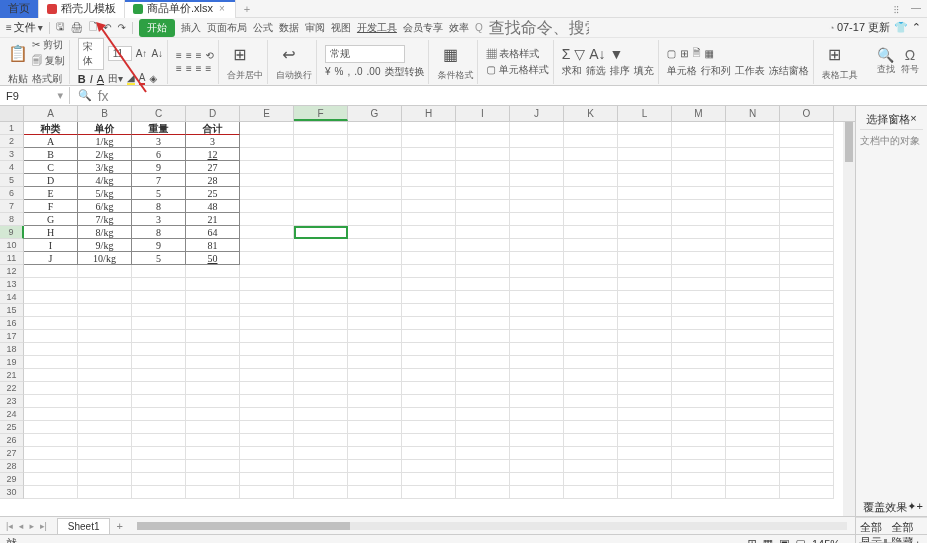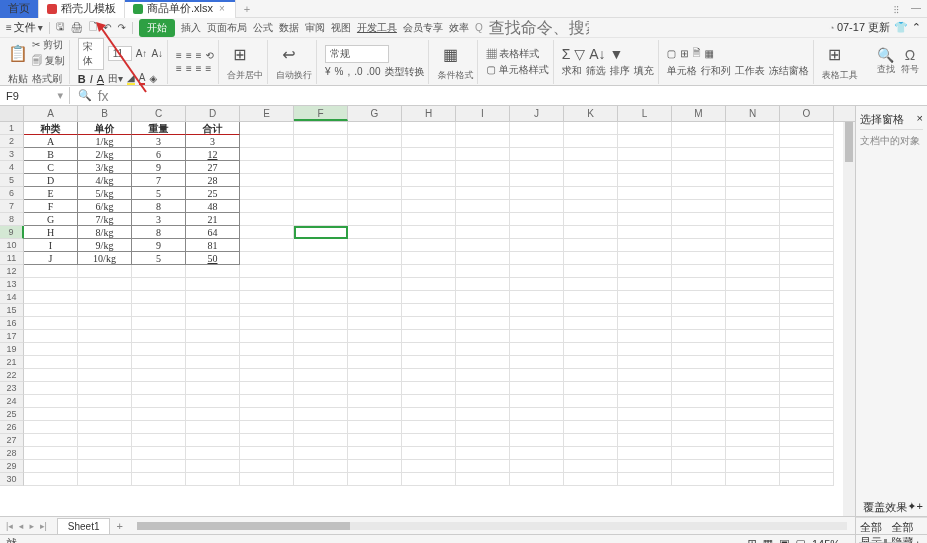--- a/index.html
+++ b/index.html
@@ -43,21 +43,21 @@
 .rows{display:flex;flex-direction:column}
 .row{display:flex;height:13px}
 .rh{width:24px;text-align:center;font-size:9px;color:#666;background:#f0f0f0;border-right:1px solid #ccc;border-bottom:1px solid #ddd;line-height:13px}
 .rh.sel{background:#d4e8d4;border-right:2px solid #2ea043}
 .cell{width:54px;border-right:1px solid #e0e0e0;border-bottom:1px solid #e0e0e0;font-size:10px;text-align:center;line-height:13px;font-family:"SimSun",serif}
 .cell.hdr{font-weight:bold;border-right:1px solid #888;border-bottom:1px solid #b91c1c}
 .cell.dat{border-right:1px solid #888;border-bottom:1px solid #888}
 .cell.underline{text-decoration:underline}
 .cell.sel{border:2px solid #2ea043;line-height:11px}
 .sidepanel{width:72px;background:#f5f5f5;border-left:1px solid #ccc;padding:4px}
-.sp-title{font-size:10px;color:#666;display:flex;justify-content:space-between;padding:2px 0;border-bottom:1px solid #ddd}
+.sp-title{font-size:10px;color:#666;display:flex;justify-content:center;padding:2px 0;border-bottom:1px solid #ddd}
 .sp-sub{font-size:10px;color:#888;padding:4px 0}
 .sheetbar{height:18px;background:#f5f5f5;border-top:1px solid #ccc;display:flex;align-items:center}
 .sheetnav{display:flex;gap:2px;padding:0 4px}
 .sheetnav span{font-size:9px;color:#999;padding:0 2px}
 .sheet-tab{background:#fff;border:1px solid #ccc;border-bottom:none;padding:2px 10px;font-size:10px;margin-left:4px}
 .sheet-plus{padding:0 6px;font-size:11px;color:#888}
 .hscroll{flex:1;margin:0 8px;height:8px;background:#e8e8e8;position:relative}
 .hscroll .thumb{position:absolute;left:0;top:0;height:8px;width:30%;background:#c0c0c0}
 .footer-right{display:flex;flex-direction:column;width:72px;border-left:1px solid #ccc}
 .fr-row{display:flex;justify-content:flex-end;padding:2px 4px;font-size:9px;color:#666;border-bottom:1px solid #ddd}
@@ -170,21 +170,21 @@
   <div class="rgrp">
     <div class="rbig">⊞</div>
     <div class="rlbl">合并居中</div>
   </div>
   <div class="rgrp">
     <div class="rbig">↩</div>
     <div class="rlbl">自动换行</div>
   </div>
   <div class="rgrp">
     <div class="rrow">
-        <span class="fontbox" style="width:64px">常规</span>
+        <span class="fontbox" style="width:80px">常规</span>
       </div>
     <div class="rrow">
       <span>¥</span>
       <span>%</span>
       <span>,</span>
       <span>.0</span>
       <span>.00</span>
       <span class="rlbl">类型转换</span>
     </div>
   </div>
@@ -576,20 +576,38 @@
           <div class="cell"></div>
           <div class="cell"></div>
           <div class="cell"></div>
           <div class="cell"></div>
           <div class="cell"></div>
           <div class="cell"></div>
           <div class="cell"></div>
           <div class="cell"></div>
         </div>
         <div class="row">
+          <div class="rh">18</div>
+          <div class="cell"></div>
+          <div class="cell"></div>
+          <div class="cell"></div>
+          <div class="cell"></div>
+          <div class="cell"></div>
+          <div class="cell"></div>
+          <div class="cell"></div>
+          <div class="cell"></div>
+          <div class="cell"></div>
+          <div class="cell"></div>
+          <div class="cell"></div>
+          <div class="cell"></div>
+          <div class="cell"></div>
+          <div class="cell"></div>
+          <div class="cell"></div>
+        </div>
+        <div class="row">
           <div class="rh">19</div>
           <div class="cell"></div>
           <div class="cell"></div>
           <div class="cell"></div>
           <div class="cell"></div>
           <div class="cell"></div>
           <div class="cell"></div>
           <div class="cell"></div>
           <div class="cell"></div>
           <div class="cell"></div>

